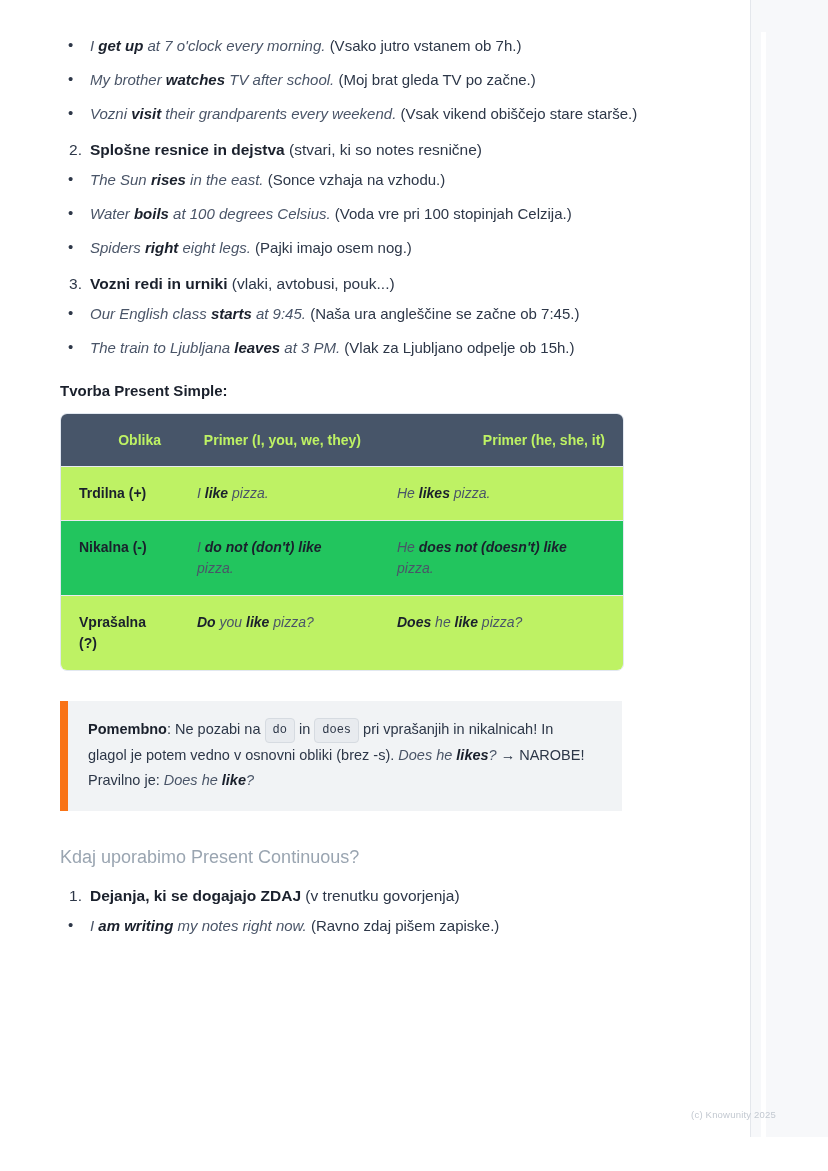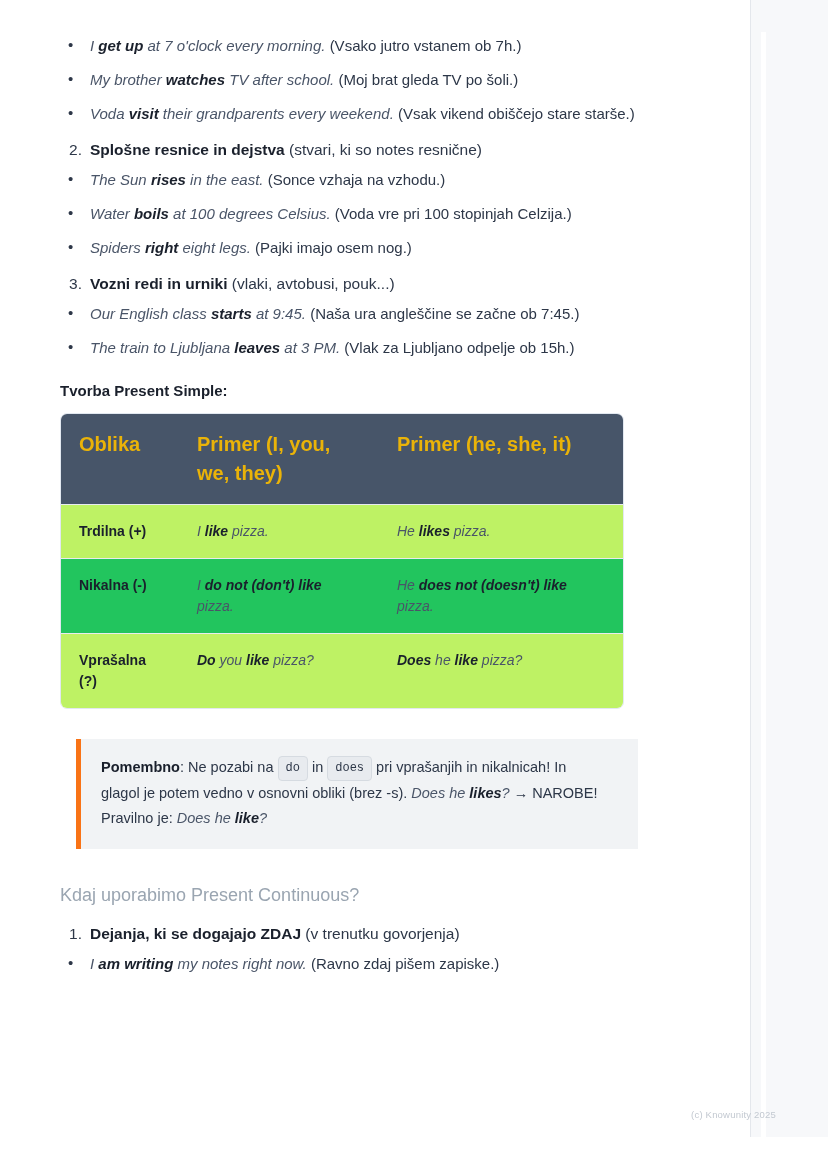--- a/index.html
+++ b/index.html
@@ -107,47 +107,47 @@
     width: 562px;
     margin: 0 0 0 0;
     font-size: 14px;
     border: 1px solid #e2e8f0;
     border-radius: 7px;
     overflow: hidden;
     table-layout: fixed;
   }
   table.tvorba th {
     background: #475569;
-    color: #eab308;
-    text-align: left;
+    color: #bef264;
+    text-align: right;
     font-weight: bold;
-    font-size: 20px;
+    font-size: 14px;
     padding: 16px 18px;
     vertical-align: top;
     line-height: 1.45;
   }
   table.tvorba td {
     padding: 16px 18px;
     vertical-align: top;
     font-size: 14px;
     line-height: 1.5;
     border-top: 1px solid #e8ebef;
     background: #bef264;
   }
   table.tvorba tr.alt td { background: #22c55e; }
   table.tvorba td.first { font-weight: bold; color: #1a202c; }
   table.tvorba col.c1 { width: 118px; }
   table.tvorba col.c2 { width: 200px; }
   table.tvorba col.c3 { width: 244px; }
 
   .callout {
-    margin: 30px 0 0 16px;
+    margin: 30px 0 0 0;
     width: 562px;
     background: #f1f3f5;
-    border-left: 5px solid #f97316;
+    border-left: 8px solid #f97316;
     padding: 16px 31px 18px 20px;
     font-size: 14.5px;
     line-height: 1.72;
     color: #2d3748;
   }
   .kbd {
     display: inline-block;
     background: #e8ebef;
     border: 1px solid #d6dbe1;
     border-radius: 4px;
@@ -182,24 +182,24 @@
 
   <div class="content">
 
     <ul class="bullets bullet-group">
       <li>
         <span class="en"><span>I </span><b>get up</b><span> at 7 o'clock every morning.</span></span>
         <span class="sl">(Vsako jutro vstanem ob 7h.)</span>
       </li>
       <li>
         <span class="en"><span>My brother </span><b>watches</b><span> TV after school.</span></span>
-        <span class="sl">(Moj brat gleda TV po šoli.)</span>
-      </li>
-      <li>
-        <span class="en"><span>Voda </span><b>visit</b><span> their grandparents every weekend.</span></span>
+        <span class="sl">(Moj brat gleda TV po začne.)</span>
+      </li>
+      <li>
+        <span class="en"><span>Vozni </span><b>visit</b><span> their grandparents every weekend.</span></span>
         <span class="sl">(Vsak vikend obiščejo stare starše.)</span>
       </li>
     </ul>
 
     <ol class="list">
       <li class="num-item">
         <span class="num">2.</span>
         <span class="bold">Splošne resnice in dejstva</span>
         <span>(stvari, ki so notes resnične)</span>
       </li>

